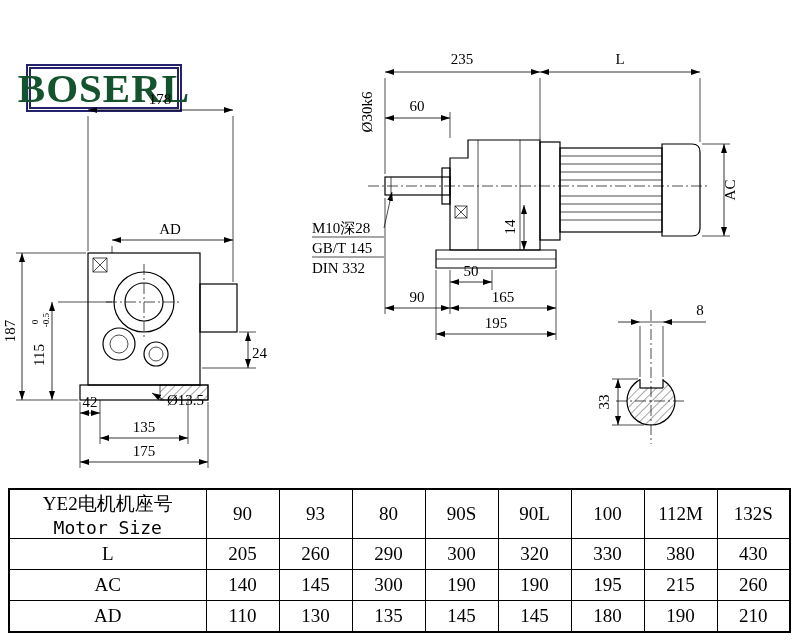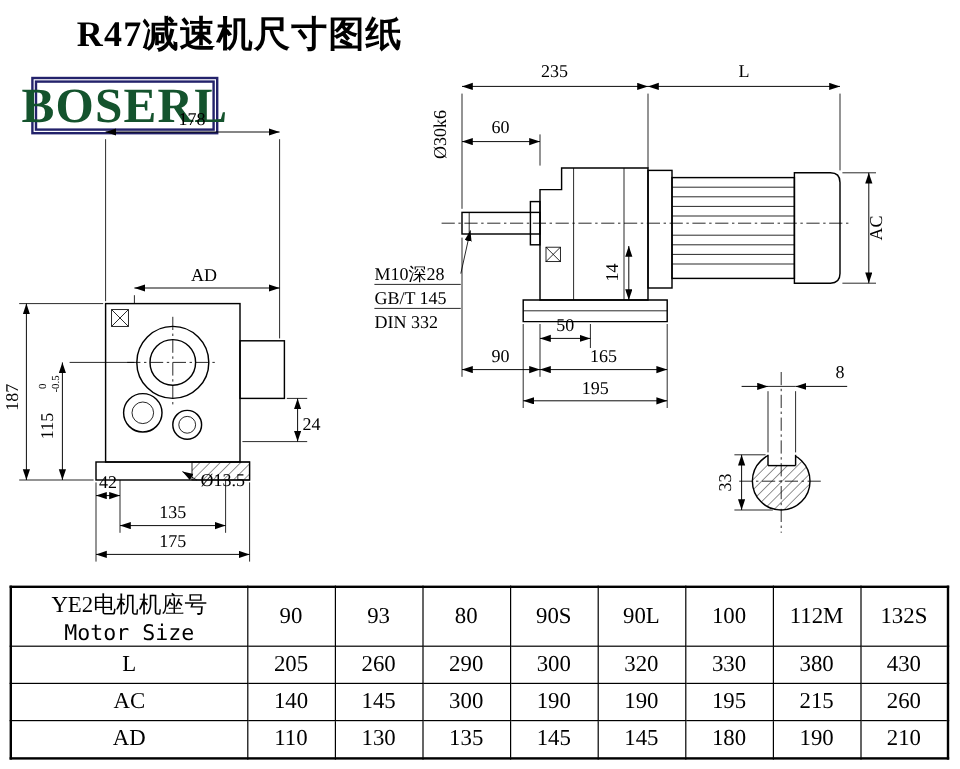--- a/index.html
+++ b/index.html
@@ -26,21 +26,20 @@
   table.spec td{border:1px solid #000;text-align:center;font-size:19px;padding:0;}
   td.hdr{height:48px;}
   td.row{height:30px;}
   .mono{font-family:"DejaVu Sans Mono","Liberation Mono",monospace;font-size:18px;}
 </style>
 </head>
 <body>
 
 <div class="page">
 
-  <div class="title">R47减速机尺寸图纸</div>
 
   <div class="logo">
     <span>BOSERL</span>
   </div>
 
   <svg width="800" height="486" viewBox="0 0 800 486">
     <defs>
       <marker id="arr" markerUnits="userSpaceOnUse" markerWidth="10" markerHeight="8" refX="9" refY="3" orient="auto-start-reverse">
         <path d="M0,0 L9,3 L0,6 Z" fill="#000"></path>
       </marker>

